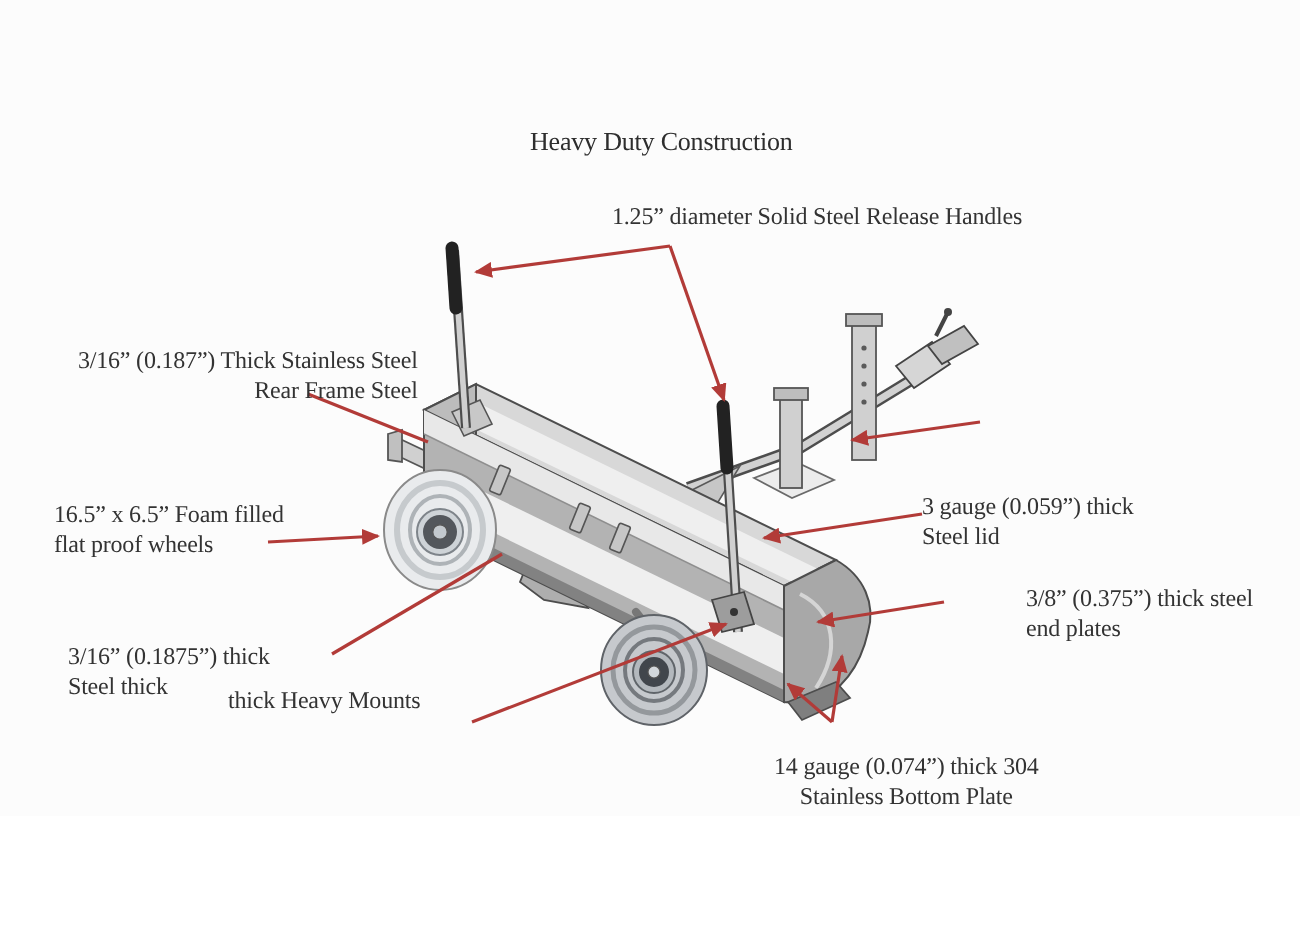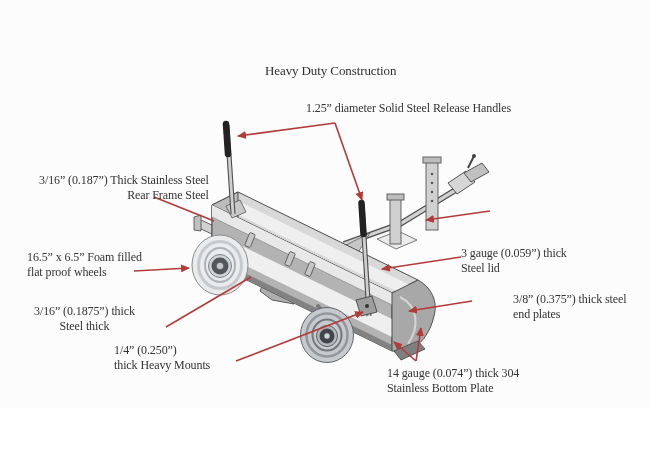--- a/index.html
+++ b/index.html
@@ -152,39 +152,38 @@
   <div class="lbl" style="left:39px;top:173px;text-align:right;">
     <div>3/16” (0.187”) Thick Stainless Steel</div>
     <div>Rear Frame Steel</div>
   </div>
 
   <div class="lbl" style="left:27px;top:250px;">
     <div>16.5” x 6.5” Foam filled</div>
     <div>flat proof wheels</div>
   </div>
 
-  <div class="lbl" style="left:34px;top:304px;text-align:center;">
+  <div class="lbl" style="left:34px;top:321px;">
     <div>3/16” (0.1875”) thick</div>
     <div>Steel thick</div>
   </div>
 
   <div class="lbl" style="left:114px;top:343px;">
-    <div>1/4” (0.250”)</div>
     <div>thick Heavy Mounts</div>
   </div>
 
 
   <div class="lbl" style="left:461px;top:246px;">
     <div>3 gauge (0.059”) thick</div>
     <div>Steel lid</div>
   </div>
 
   <div class="lbl" style="left:473px;top:292px;margin-left:40px;">
     <div>3/8” (0.375”) thick steel</div>
     <div>end plates</div>
   </div>
 
-  <div class="lbl" style="left:387px;top:366px;">
+  <div class="lbl" style="left:387px;top:376px;text-align:center;">
     <div>14 gauge (0.074”) thick 304</div>
     <div>Stainless Bottom Plate</div>
   </div>
 
 </div>
 
 </body></html>

